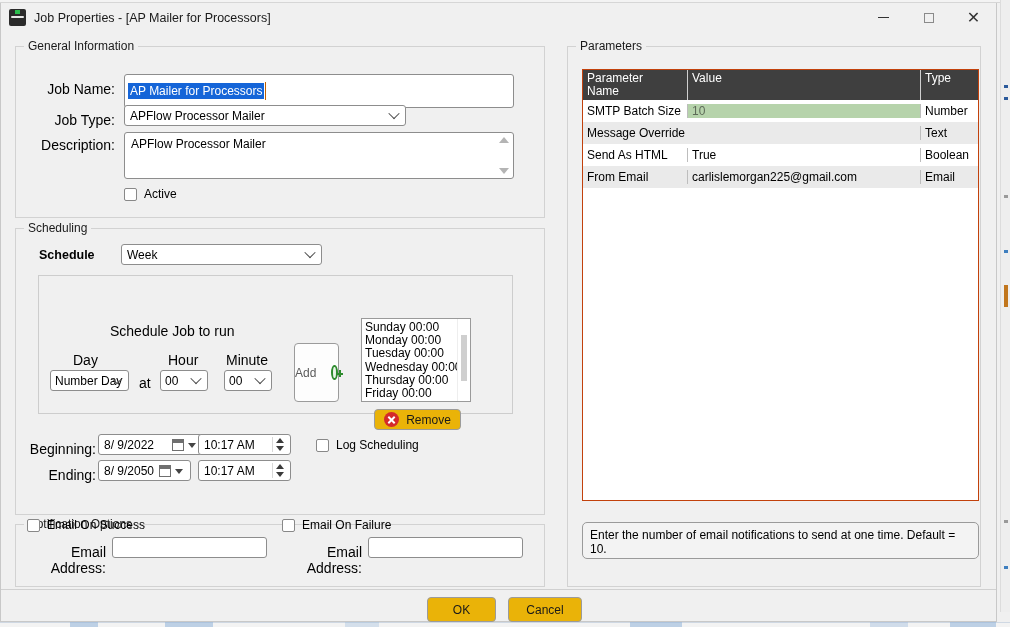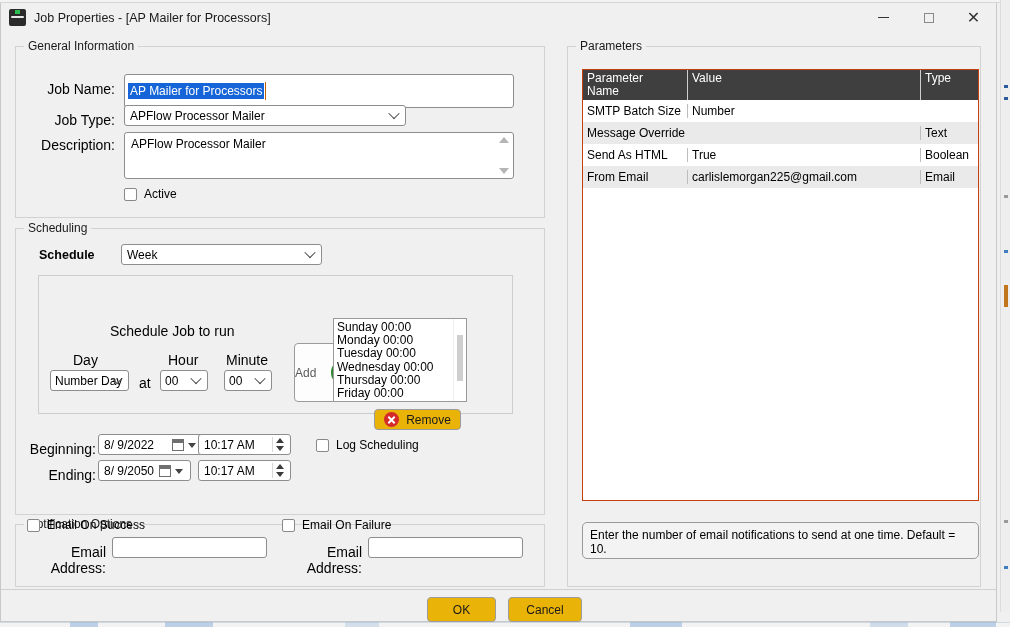--- a/index.html
+++ b/index.html
@@ -320,21 +320,21 @@
     <div class="combo" style="left:223px; top:338px; width:48px; height:21px; padding-left:4px;">
       <span>00</span>
       <span class="chev"></span>
     </div>
 
     <div class="btn addbtn" style="left:293px; top:311px; width:45px; height:59px;">
       <span>Add</span>
       <span class="circ-plus"></span>
     </div>
 
-    <div class="listbox" style="left:332px; top:286px; width:134px; height:84px;">
+    <div class="listbox" style="left:360px; top:286px; width:110px; height:84px;">
       <div>Sunday 00:00</div>
       <div>Monday 00:00</div>
       <div>Tuesday 00:00</div>
       <div>Wednesday 00:00</div>
       <div>Thursday 00:00</div>
       <div>Friday 00:00</div>
       <div class="lb-scroll">
         <div class="lb-thumb"></div>
       </div>
     </div>
@@ -410,20 +410,21 @@
             <div>Parameter</div>
             <div>Name</div>
           </div>
         </div>
         <div class="pcell c2">Value</div>
         <div class="pcell c3">Type</div>
       </div>
 
       <div class="prow">
         <div class="pcell c1">SMTP Batch Size</div>
+        <div class="pcell c2 green">10</div>
         <div class="pcell c3">Number</div>
       </div>
       <div class="prow alt">
         <div class="pcell c1">Message Override</div>
         <div class="pcell c2"></div>
         <div class="pcell c3">Text</div>
       </div>
       <div class="prow">
         <div class="pcell c1">Send As HTML</div>
         <div class="pcell c2">True</div>

